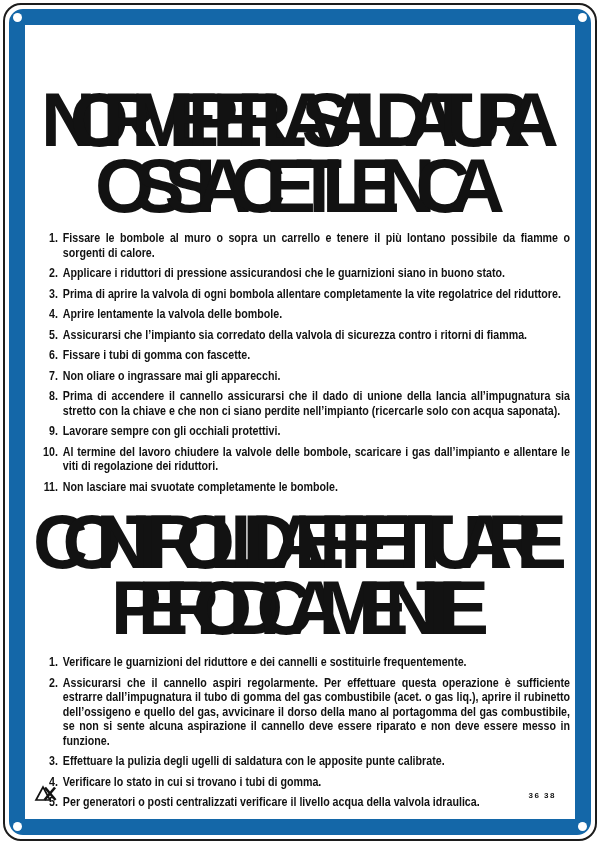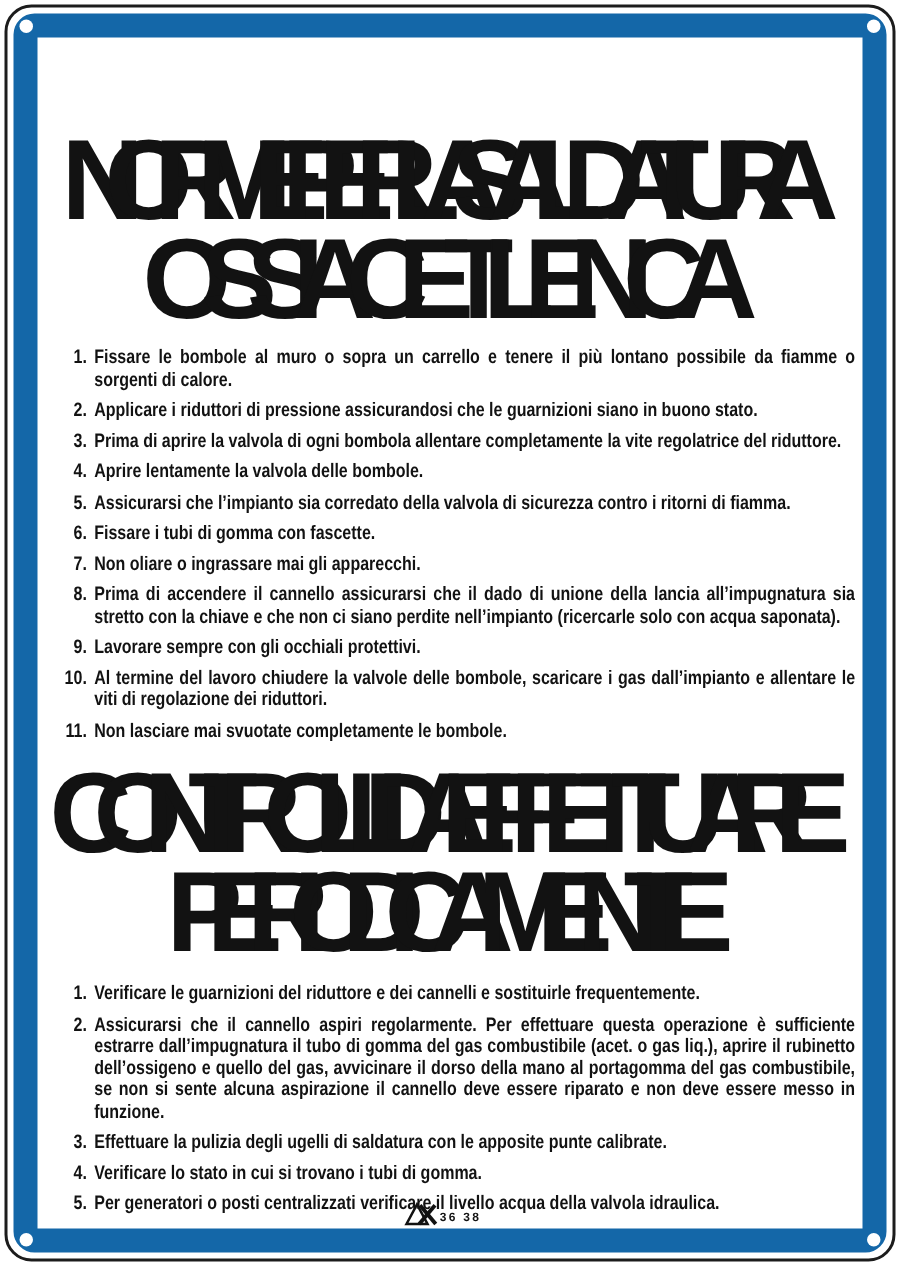--- a/index.html
+++ b/index.html
@@ -44,22 +44,22 @@
   ol.rules.second { margin-top:15px; }
   ol.rules li {
     display:flex; align-items:flex-start;
     margin-bottom:6px;
     font-size:13px; line-height:14.5px; font-weight:700;
   }
   ol.rules .num { flex:0 0 34px; width:34px; text-align:right; padding-right:6px; }
   ol.rules .txt { flex:1; margin:0; text-align:justify; }
 
   .footer {
-    position:absolute; left:4px; right:14px; bottom:0; height:18px;
-    display:flex; justify-content:center; align-items:flex-end;
+    position:absolute; left:4px; right:14px; bottom:16px; height:18px;
+    display:flex; justify-content:space-between; align-items:flex-end;
   }
   .logo-svg { display:block; }
   .code { font-size:8px; font-weight:700; letter-spacing:1.5px; color:var(--ink, #121212); padding-bottom:2px; }
 </style>
 </head>
 <body>
 
 <div class="plate">
   <div class="outline"></div>
   <div class="frame"></div>

